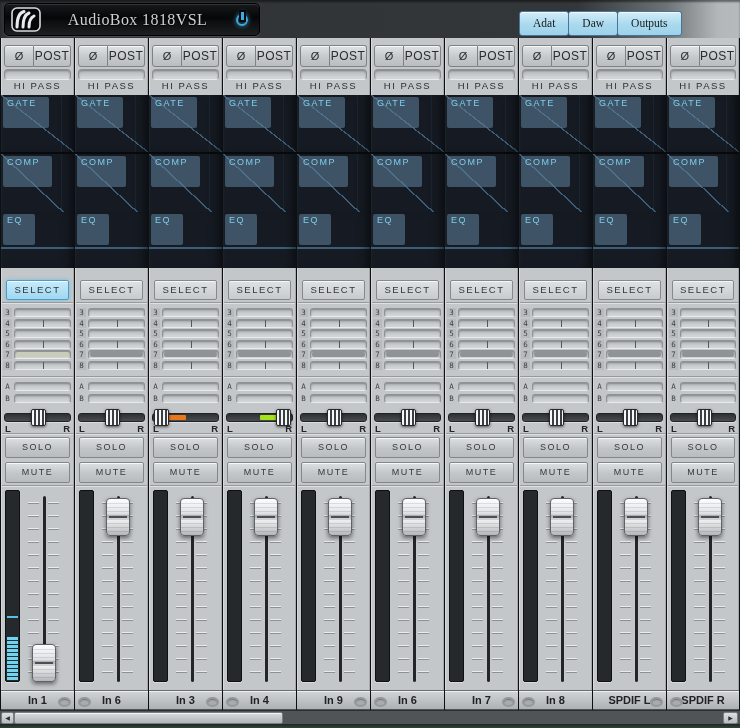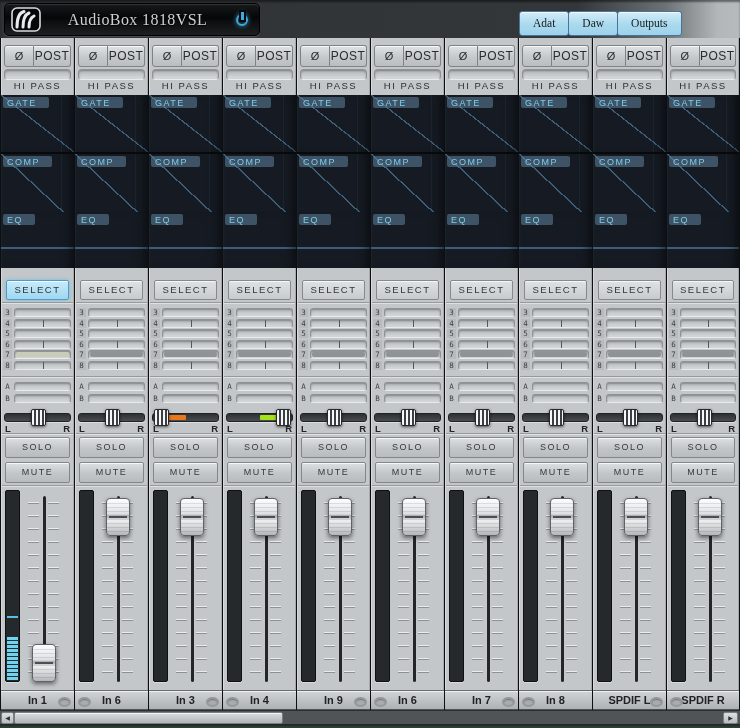--- a/index.html
+++ b/index.html
@@ -79,21 +79,21 @@
   .fc{position:absolute;top:57px;left:0;right:0;height:173px;background:#08090b;}
   .fc-panel{position:absolute;left:0;right:0;background:#161b23;cursor:pointer;
     box-shadow:inset -10px 0 14px -10px rgba(0,0,0,.8), inset 2px 0 3px -2px rgba(80,110,140,.25);}
   .fc-gate{top:0;height:57px;}
   .fc-comp{top:59px;height:68px;text-align:center;}
   .fc-eq{top:117px;height:56px;}
   .fc-diag{background-image:linear-gradient(to top right,transparent 49.3%,#3d5e79 49.3%,#3d5e79 50.7%,transparent 50.7%),
     linear-gradient(to right,transparent 0 82%,#27364455 82%,#27364455 84%,transparent 84%);}
   .fc-hline{background-image:linear-gradient(to bottom,transparent 0 63%,#3d5e79 63%,#3d5e79 66%,transparent 66%);}
   .fc-chip{
-    position:absolute;top:2px;left:2px;padding:1px 12px 0 4px;border-radius:2px;
+    position:absolute;top:2px;left:2px;padding:1px 12px 20px 4px;border-radius:2px;
     background:rgba(96,130,156,.55);color:#7ecdea;font-size:9px;letter-spacing:1.5px;
   }
   
   .select-btn{
     position:absolute;top:242px;left:5px;right:5px;height:20px;box-sizing:border-box;
     background:linear-gradient(#dfe2e4,#c8cbcd);border:1px solid #85898b;border-radius:2px;
     font-size:9.5px;letter-spacing:1.5px;color:#333537;text-align:center;line-height:18px;cursor:pointer;
     box-shadow:inset 0 1px 0 rgba(255,255,255,.7);
   }
   .select-btn.selected{

